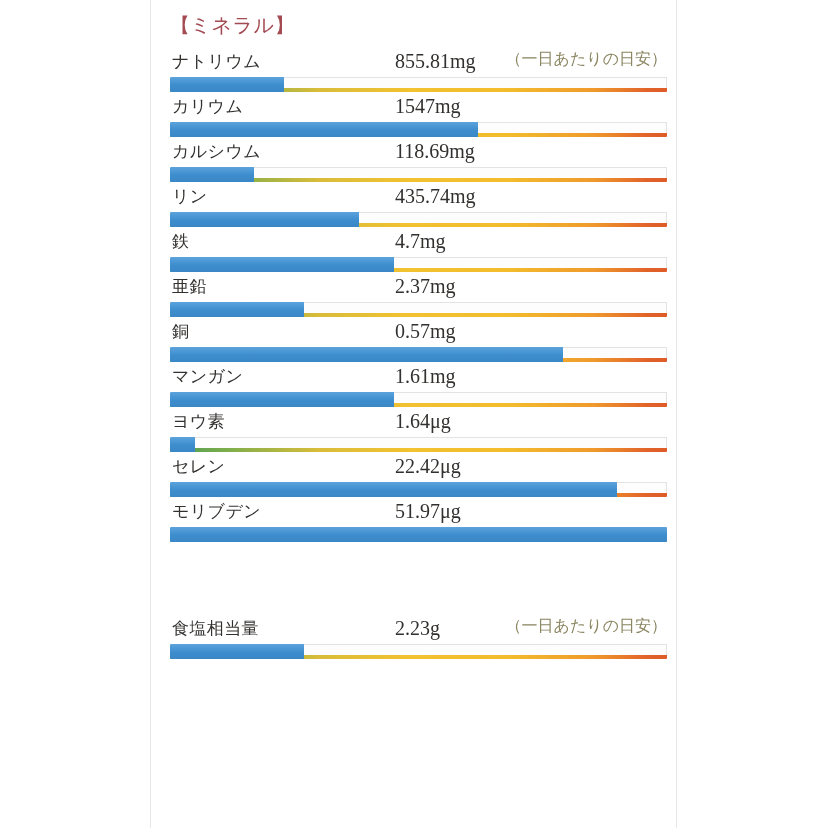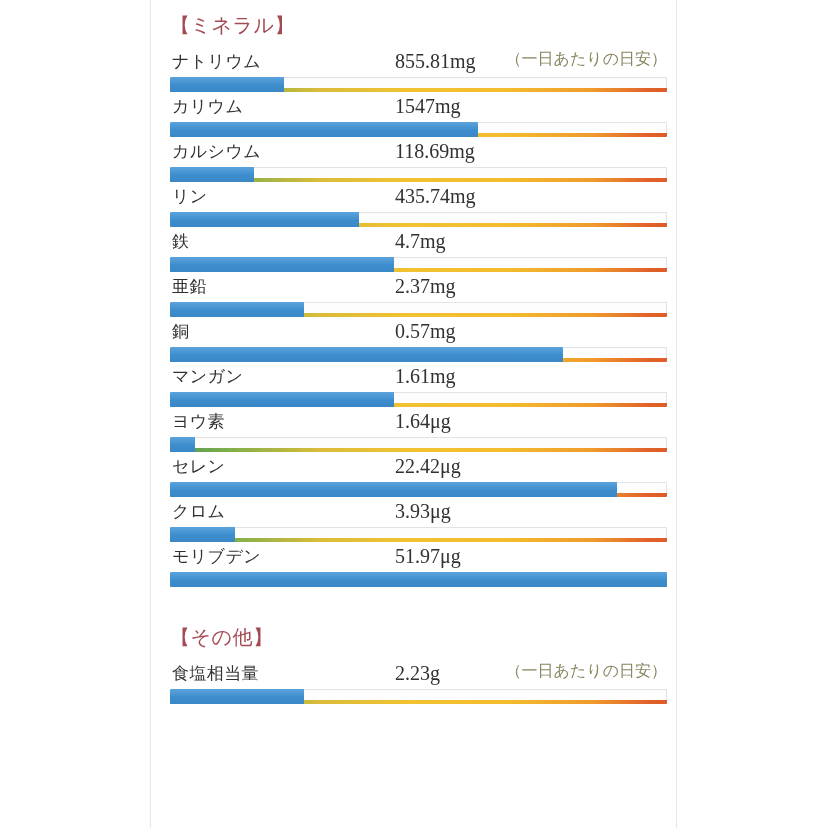--- a/index.html
+++ b/index.html
@@ -225,40 +225,31 @@
         </div>
         <div class="row">
           <div class="row-label">セレン</div>
           <div class="row-value">22.42μg</div>
           <div class="bar">
             <div class="bar-plate"></div>
             <div class="bar-fill" style="width: 90%;"></div>
           </div>
         </div>
         <div class="row">
-          <div class="row-label">クロム</div>
-          <div class="row-value">3.93μg</div>
-          <div class="bar">
-            <div class="bar-plate"></div>
-            <div class="bar-fill" style="width: 13%;"></div>
-          </div>
-        </div>
-        <div class="row">
           <div class="row-label">モリブデン</div>
           <div class="row-value">51.97μg</div>
           <div class="bar">
             <div class="bar-plate"></div>
             <div class="bar-fill" style="width: 100%;"></div>
           </div>
         </div>
       </div>
 
     <div class="spacer-lg"></div>
     <div class="section-head">
-      <div class="section-title">【その他】</div>
       <div class="section-note">（一日あたりの日安）</div>
     </div>
     <div class="rows" id="rows-1">
         <div class="row">
           <div class="row-label">食塩相当量</div>
           <div class="row-value">2.23g</div>
           <div class="bar">
             <div class="bar-plate"></div>
             <div class="bar-fill" style="width: 27%;"></div>
           </div>

